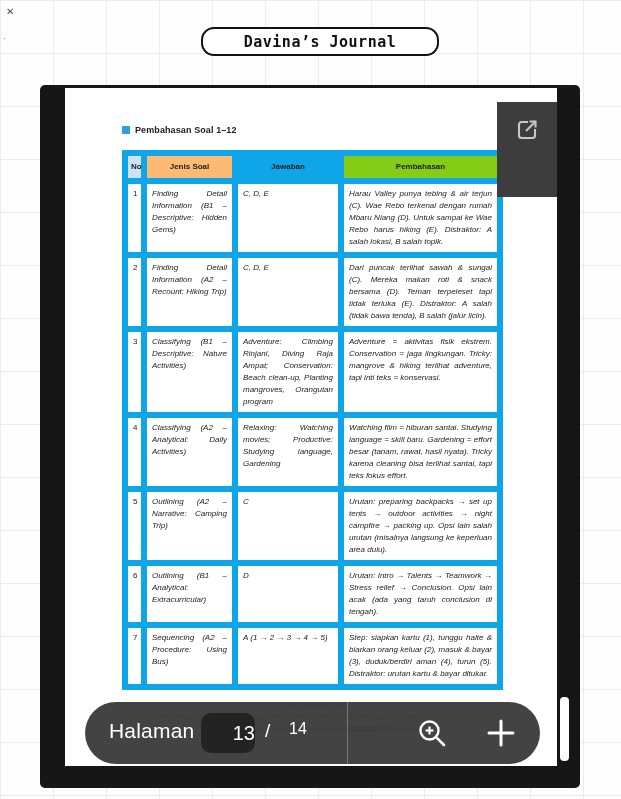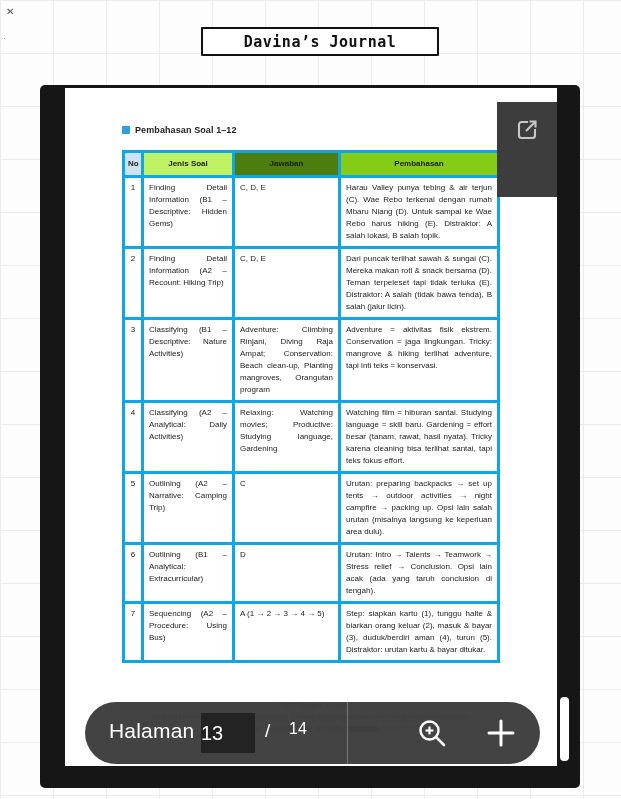--- a/index.html
+++ b/index.html
@@ -13,21 +13,21 @@
       linear-gradient(90deg, #ececec 1px, transparent 1px);
     background-size:53px 53px;
     overflow:hidden;
   }
   .corner-mark { position:absolute; color:#4a4a4a; font-size:10px; line-height:1; }
   .corner-mark.m1 { left:6px; top:7px; }
   .corner-mark.m2 { left:3px; top:35px; font-size:8px; color:#777; }
 
   .title-pill {
     position:absolute; left:201px; top:27px; width:238px; height:29px;
-    background:#ffffff; border:2px solid #111; border-radius:1px;
+    background:#ffffff; border:2px solid #111; border-radius:13px;
     display:flex; align-items:center; justify-content:center;
     font-family:"DejaVu Sans Mono", monospace; font-weight:bold;
     font-size:15px; letter-spacing:0.5px; color:#111; cursor:pointer;
   }
 
   
   .device {
     position:absolute; left:40px; top:85px; width:540px; height:703px;
     background:#161616; border-radius:5px;
   }
@@ -43,30 +43,30 @@
     display:flex; align-items:center; gap:5px; letter-spacing:0.1px;
   }
   .accent-square { width:8px; height:8px; background:#2e9fdf; display:inline-block; }
 
   table.answers {
     position:absolute; left:57px; top:62px; width:375px;
     border-collapse:collapse; table-layout:fixed;
     font-size:8px; line-height:1.5; color:#1c1c1c;
   }
   table.answers th, table.answers td {
-    border:3px solid #0ea5e9; vertical-align:top; padding:4px 5px;margin-left:8px;
+    border:6px solid #0ea5e9; vertical-align:top; padding:4px 5px;margin-left:8px;
   }
   table.answers th {
     background:#cfe2f3; font-weight:bold; text-align:center; padding:5px 3px;
     font-size:8px;
   }
   col.c-no { width:19px; } col.c-jenis { width:91px; }
   col.c-jawab { width:106px; } col.c-pemb { width:159px; }
   td.cell-no { text-align:center; }
-  td.cell-jenis_soal, td.cell-jawaban, td.cell-pembahasan { text-align:justify; }
+  td.cell-jenis_soal, td.cell-jawaban, td.cell-pembahasan { text-align:justify;font-style:italic; }
 
   .page-footer {
     position:absolute; left:0; right:0; top:612px; text-align:center;
     font-size:6.5px; line-height:1.75; color:#8f8f8f;
   }
   .page-footer .redact {
     display:inline-block; width:34px; height:6px; background:#b9b9b9;
     border-radius:2px; vertical-align:middle; margin:0 1px;
   }
 
@@ -79,22 +79,22 @@
 
   
   .toolbar {
     position:absolute; left:85px; top:702px; width:455px; height:62px;
     background:rgba(55,55,55,0.94); border-radius:31px; z-index:5;
     color:#fff;
   }
   .toolbar .halaman { position:absolute; left:24px; top:17px; font-size:21px; letter-spacing:0.2px; }
   .toolbar .page-input {
     position:absolute; left:116px; top:11px; width:54px; height:40px;
-    background:#232323; border-radius:1px; display:flex; align-items:center;
-    justify-content:flex-start; font-size:20px; cursor:text;
+    background:#232323; border-radius:10px; display:flex; align-items:center;
+    justify-content:flex-end; font-size:20px; cursor:text;
   }
   .toolbar .slash { position:absolute; left:180px; top:18px; font-size:19px; }
   .toolbar .total { position:absolute; left:204px; top:18px; font-size:16px; }
   .toolbar .divider { position:absolute; left:262px; top:0; width:1px; height:100%; background:rgba(255,255,255,0.28); }
   .toolbar .zoom-btn { position:absolute; left:330px; top:14px; cursor:pointer; }
   .toolbar .plus-btn { position:absolute; left:400px; top:15px; cursor:pointer; }
 
   .scroll-thumb {
     position:absolute; left:560px; top:697px; width:9px; height:64px;
     background:#ffffff; border-radius:4px; z-index:6; cursor:grab;
@@ -121,22 +121,22 @@
     <table class="answers">
       <colgroup>
         <col class="c-no">
           <col class="c-jenis">
           <col class="c-jawab">
           <col class="c-pemb">
       </colgroup>
       <thead>
           <tr>
             <th style="background: rgb(207, 226, 243);">No</th>
-            <th style="background: #bef264;">Jenis Soal</th>
-            <th style="background: #4d7c0f;">Jawaban</th>
+            <th style="background: #fdba74;">Jenis Soal</th>
+            <th style="background: #0ea5e9;">Jawaban</th>
             <th style="background: #84cc16;">Pembahasan</th>
           </tr>
         </thead>
       <tbody>
           <tr>
             <td class="cell-no">1</td>
             <td class="cell-jenis_soal">Finding Detail Information (B1 – Descriptive: Hidden Gems)</td>
             <td class="cell-jawaban">C, D, E</td>
             <td class="cell-pembahasan">Harau Valley punya tebing &amp; air terjun (C). Wae Rebo terkenal dengan rumah Mbaru Niang (D). Untuk sampai ke Wae Rebo harus hiking (E). Distraktor: A salah lokasi, B salah topik.</td>
           </tr>

